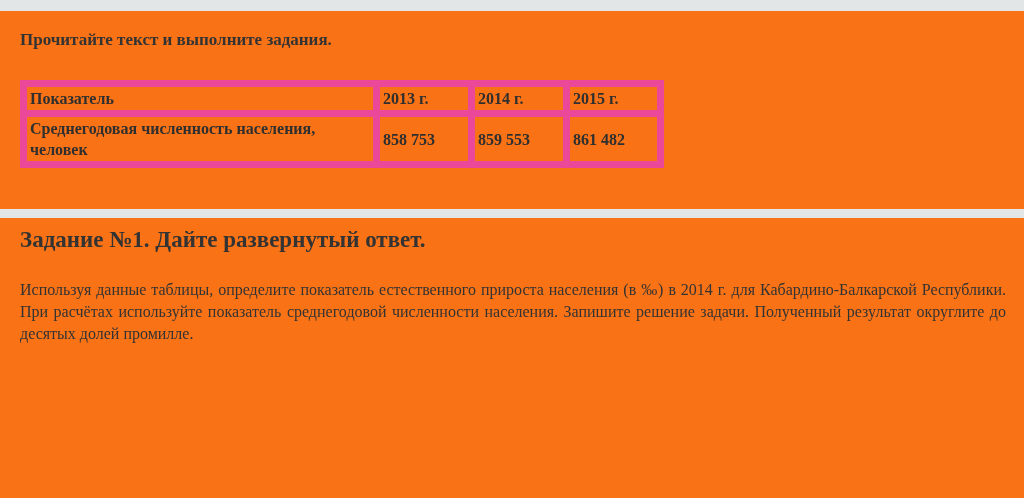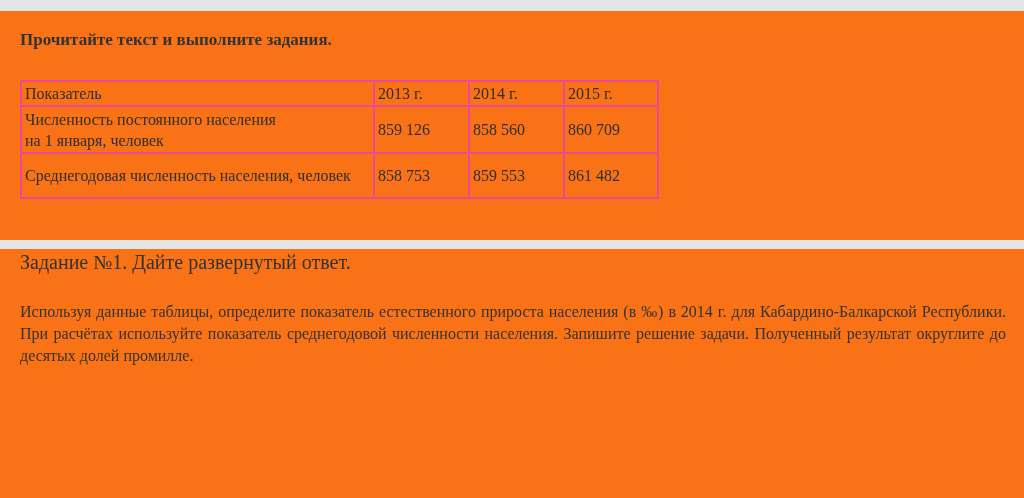--- a/index.html
+++ b/index.html
@@ -47,39 +47,39 @@
     width: 637px;
     font-size: 16px;
     line-height: 21px;
     color: #2f2f2f;
   }
   table.data-table col.c0 { width: 353px; }
   table.data-table col.c1 { width: 95px; }
   table.data-table col.c2 { width: 95px; }
   table.data-table col.c3 { width: 94px; }
   table.data-table th, table.data-table td {
-    border: 2px solid #ec4899;
-    font-weight: normal;
+    border: 7px solid #ec4899;
+    font-weight: bold;
     text-align: left;
     padding: 1px 2px 1px 3px;
     vertical-align: middle;
     margin-left: 45px;
   }
   table.data-table tr.header-row { height: 22px; }
   table.data-table tr.r0 { height: 47px; }
   table.data-table tr.r1 { height: 45px; }
   table.data-table tr.r2 { height: 43px; }
   td.label-prewrap { white-space: pre-line; vertical-align: middle; }
   td.label-justify { text-align: justify; vertical-align: middle; }
   td.num { vertical-align: middle; }
   .task-heading {
-    margin-top: 3px;
-    font-size: 20px;
+    margin-top: 12px;
+    font-size: 23px;
     line-height: 20px;
-    font-weight: normal;
+    font-weight: bold;
   }
   .task-body {
     margin-top: 29px;
     font-size: 16px;
     line-height: 22px;
     text-align: justify;
   }
 </style>
 </head>
 <body>
@@ -99,27 +99,20 @@
           <col class="c2">
           <col class="c3">
       </colgroup>
       <tbody>
         <tr class="header-row">
           <th>Показатель</th>
           <th>2013 г.</th>
           <th>2014 г.</th>
           <th>2015 г.</th>
         </tr>
-        <tr class="r0">
-          <td class="label-prewrap">Численность постоянного населения
-на 1 января, человек</td>
-          <td class="num">859 126</td>
-          <td class="num">858 560</td>
-          <td class="num">860 709</td>
-        </tr>
         <tr class="r1">
           <td class="label-justify">Среднегодовая численность населения, человек</td>
           <td class="num">858 753</td>
           <td class="num">859 553</td>
           <td class="num">861 482</td>
         </tr>
       </tbody>
     </table>
   </div>
 

